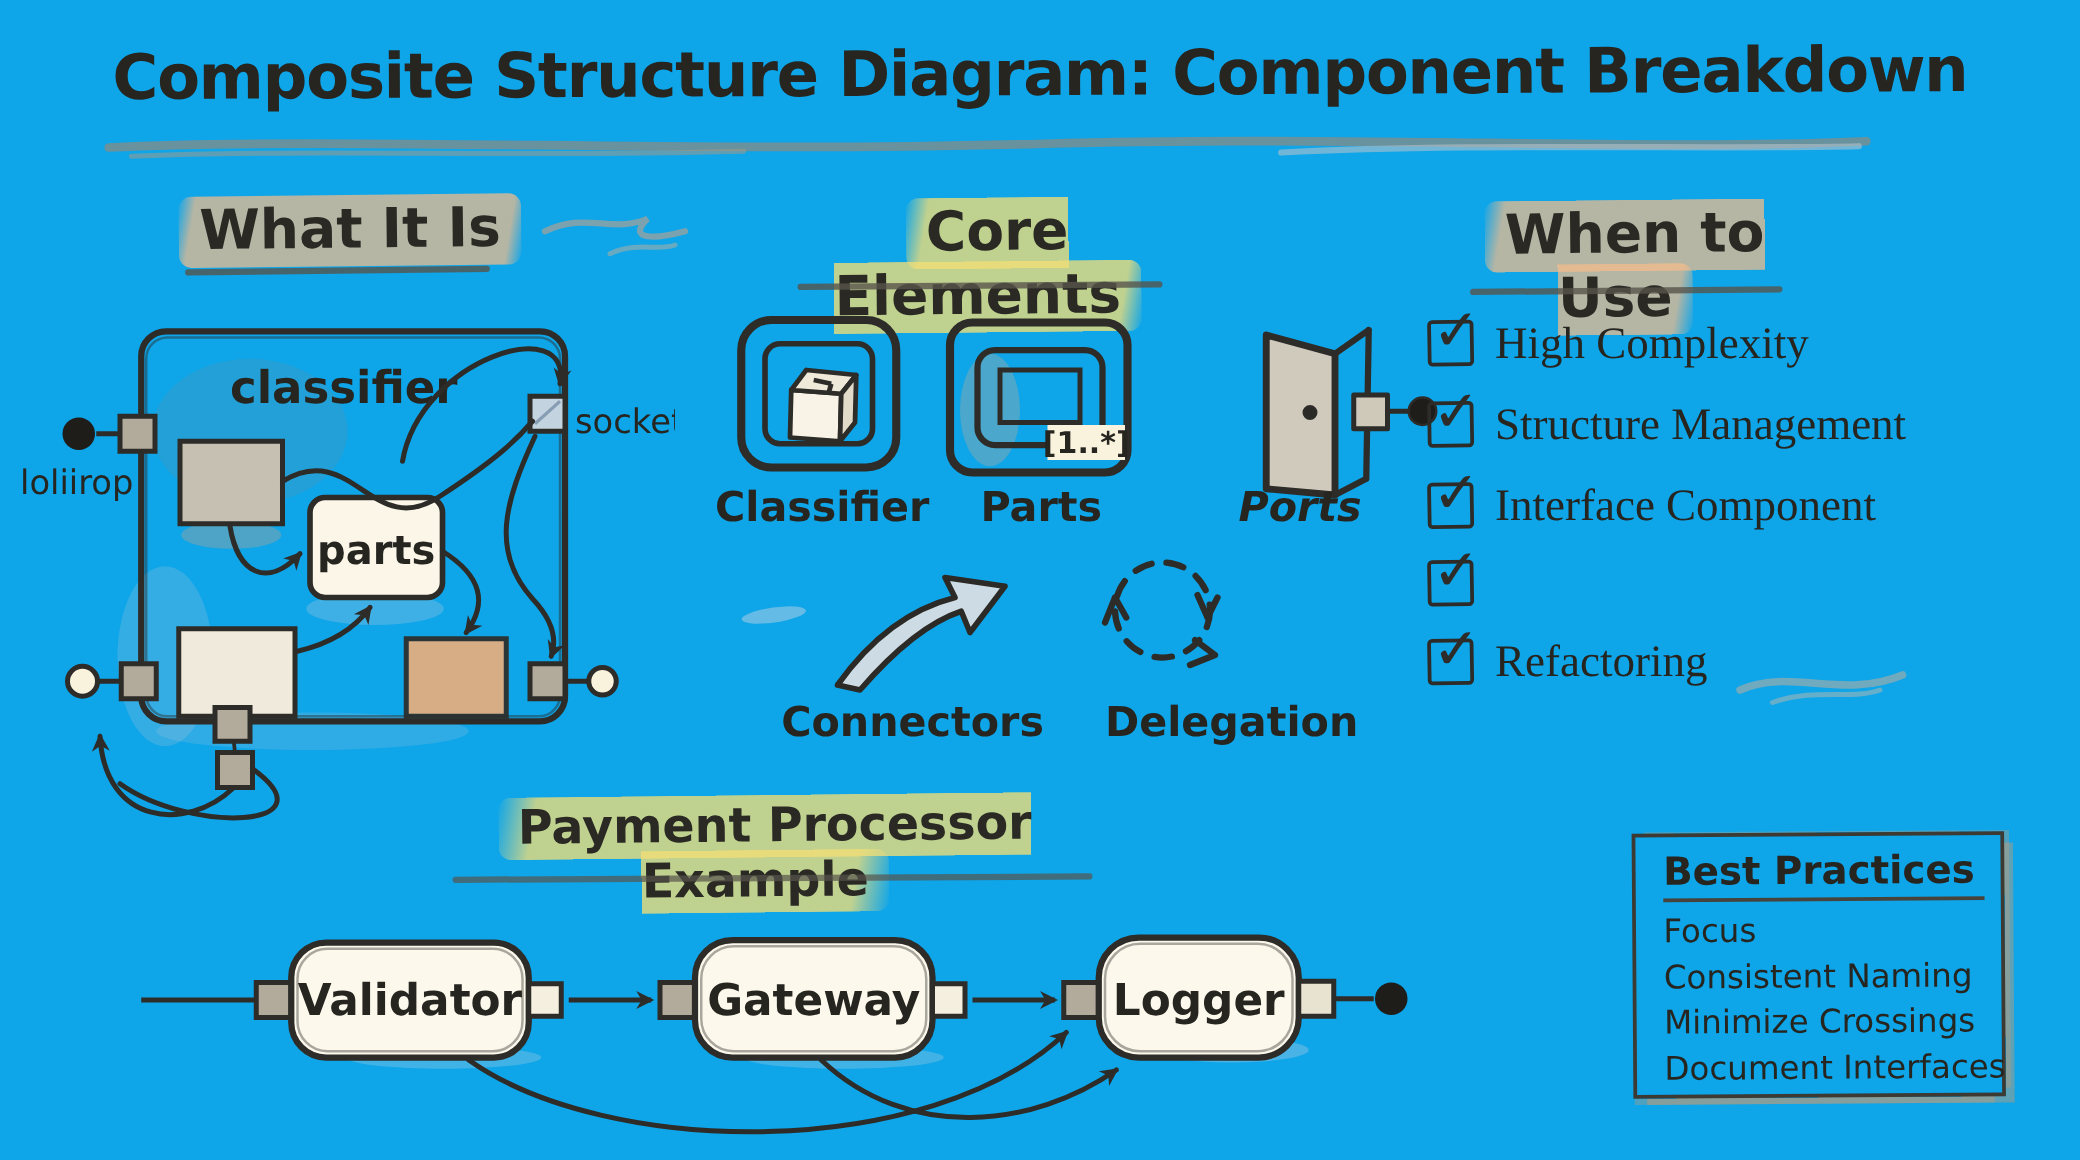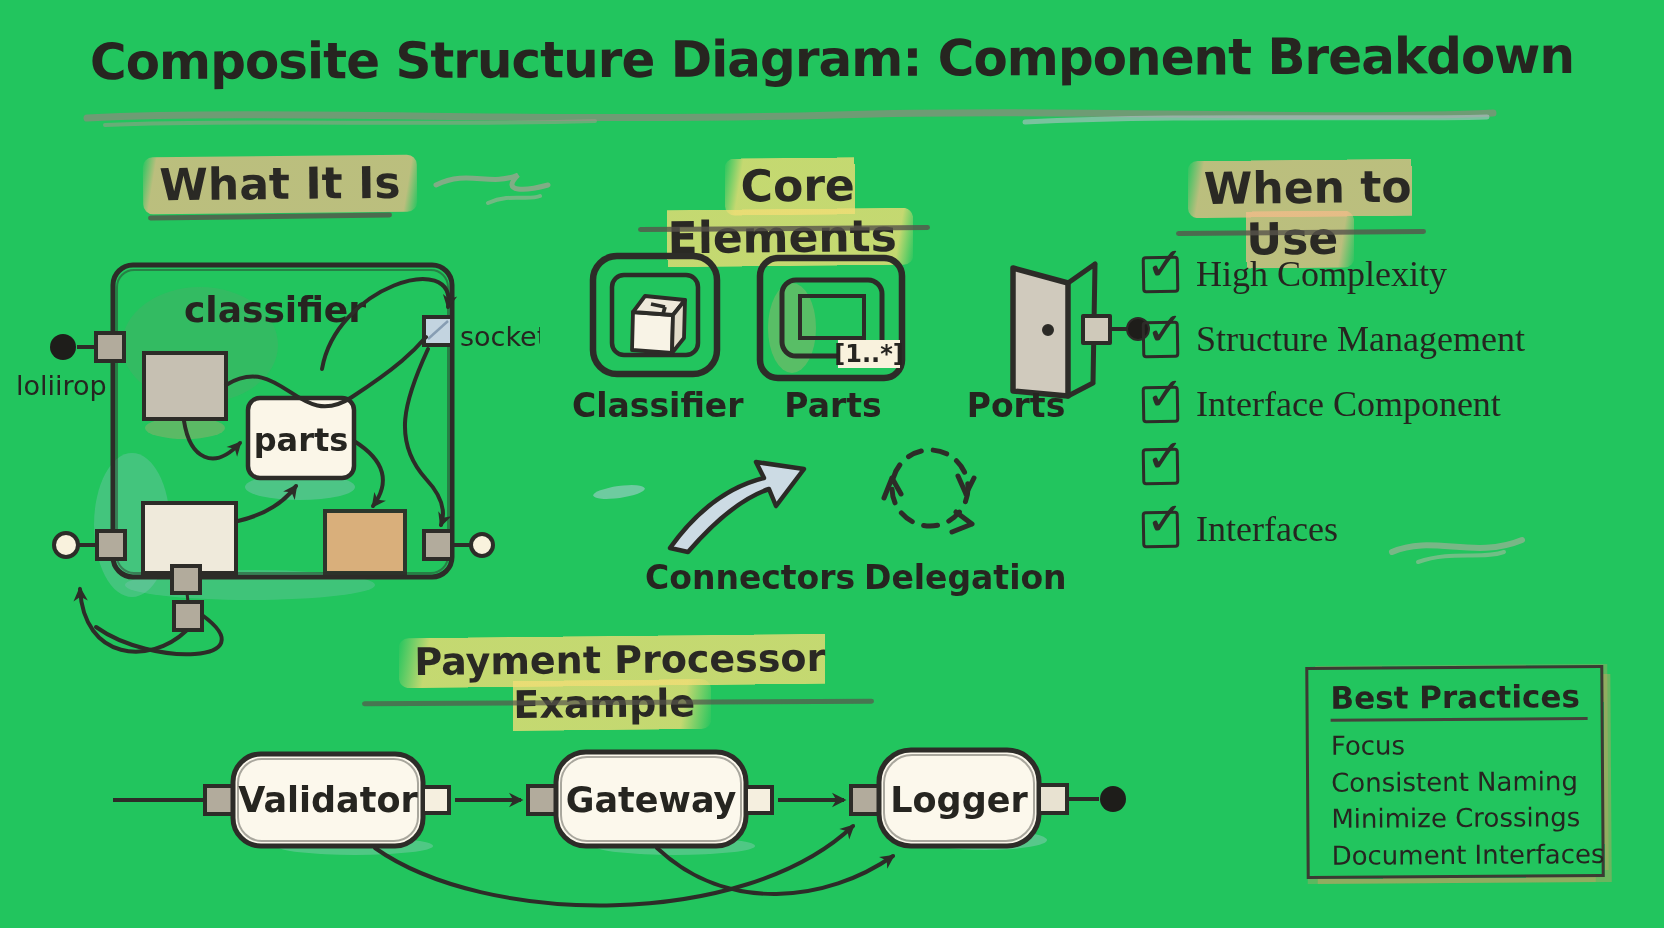--- a/index.html
+++ b/index.html
@@ -1,17 +1,17 @@
 <!DOCTYPE html>
 <html><head>
 <meta charset="utf-8">
 <style>
   html,body{margin:0;padding:0;}
   body{font-family:"DejaVu Sans",sans-serif;background:#efe8d2;}
-  .canvas{position:relative;width:1664px;height:928px;background:#22c55e;overflow:hidden;color:#2d2c28;}
+  .canvas{position:relative;width:1664px;height:928px;background:#0ea5e9;overflow:hidden;color:#2d2c28;}
   .canvas *{box-sizing:border-box;}
 
   
   .title{position:absolute;top:30px;left:0;right:0;text-align:center;margin:0;
          font-size:50px;font-weight:600;letter-spacing:-1px;color:#262520;
          transform:rotate(-.25deg);}
   .title-underline{position:absolute;left:75px;top:102px;width:1430px;height:30px;}
 
   
   .sec-head{position:absolute;margin:0;font-size:44px;font-weight:600;text-align:center;
@@ -32,23 +32,23 @@
   .abs{position:absolute;}
   #whatitis-svg{left:0;top:225px;}
   #icon-classifier{left:585px;top:248px;}
   #icon-parts{left:752px;top:248px;}
   #icon-ports{left:988px;top:246px;}
   #icon-connectors{left:652px;top:438px;}
   #icon-delegation{left:876px;top:434px;}
   .icon-caption{position:absolute;font-size:33px;font-weight:600;text-align:center;color:#262520;}
   #cap-classifier{left:572px;top:386px;width:160px;}
   #cap-parts{left:753px;top:386px;width:160px;}
-  #cap-ports{left:936px;top:386px;width:160px;}
-  #cap-connectors{left:645px;top:558px;width:180px;}
-  #cap-delegation{left:864px;top:558px;width:165px;}
+  #cap-ports{left:960px;top:386px;width:160px;font-style:italic;}
+  #cap-connectors{left:625px;top:558px;width:180px;}
+  #cap-delegation{left:884px;top:558px;width:165px;}
 
   
   #checklist{position:absolute;left:1142px;top:253px;}
   .check-row{display:flex;align-items:center;gap:17px;margin-bottom:23px;}
   .checkbox{position:relative;width:37px;height:37px;border:3.5px solid #2d2c28;border-radius:4px;flex:0 0 auto;transform:rotate(-1deg);}
   .checkbox .check{position:absolute;top:-18px;left:1px;font-size:46px;font-weight:700;color:#2d2c28;line-height:1;}
   .check-label{font-size:36px;font-weight:500;color:#262520;white-space:nowrap;font-family:Liberation Serif, serif;}
 
   
   #head-payment{left:322px;top:638px;width:580px;font-size:38px;}
@@ -246,21 +246,21 @@
     </div>
     <div class="check-row">
       <span class="checkbox">
           <span class="check">✓</span>
         </span>
     </div>
     <div class="check-row">
       <span class="checkbox">
           <span class="check">✓</span>
         </span>
-      <span class="check-label">Interfaces</span>
+      <span class="check-label">Refactoring</span>
     </div>
   </div>
 
   <h2 class="sec-head" id="head-payment"><span class="hl hl-yellow">Payment Processor Example</span></h2>
   <div class="head-rule" id="rule-payment"></div>
 
   <svg class="abs" id="payment-svg" width="1080" height="235" viewBox="0 0 1080 235">
     <defs>
       <marker id="ahP" viewBox="0 0 10 10" refX="8" refY="5" markerWidth="16" markerHeight="16" orient="auto" markerUnits="userSpaceOnUse">
         <path d="M0.5,0.5 L9.5,5 L0.5,9.5 L3.2,5 Z" fill="#2d2c28"></path>

